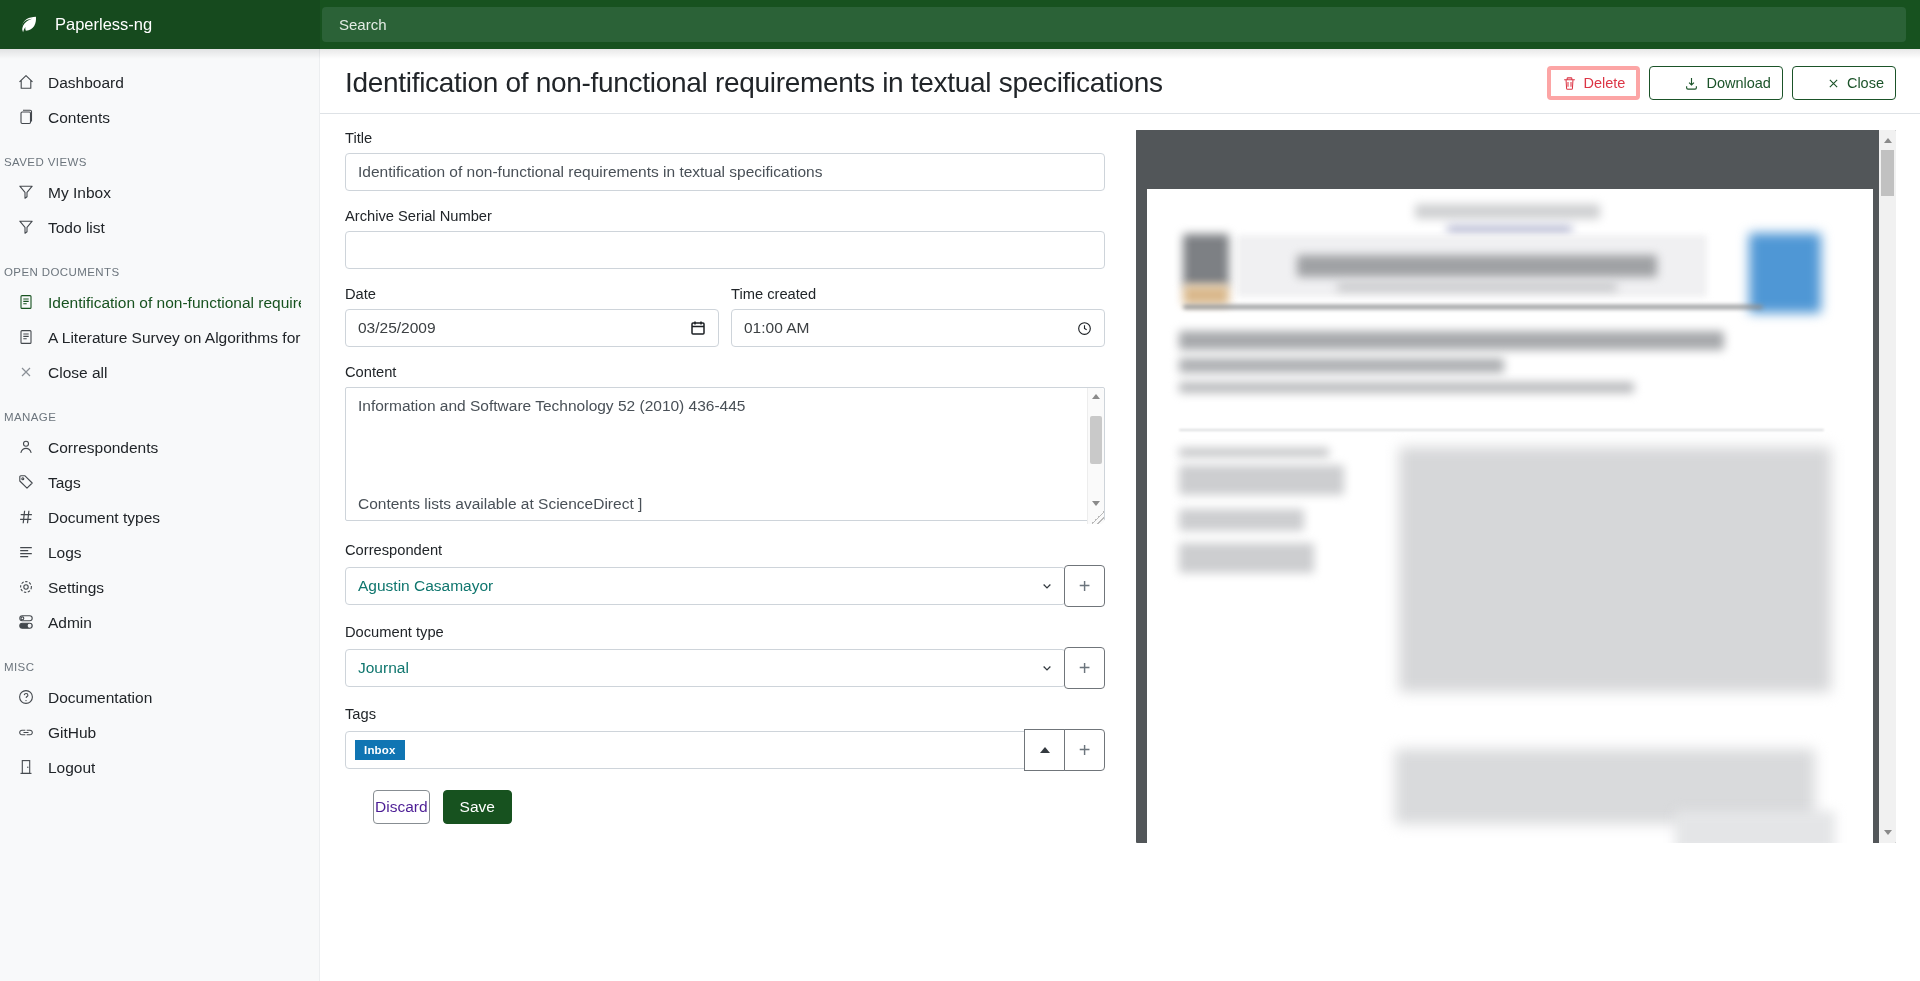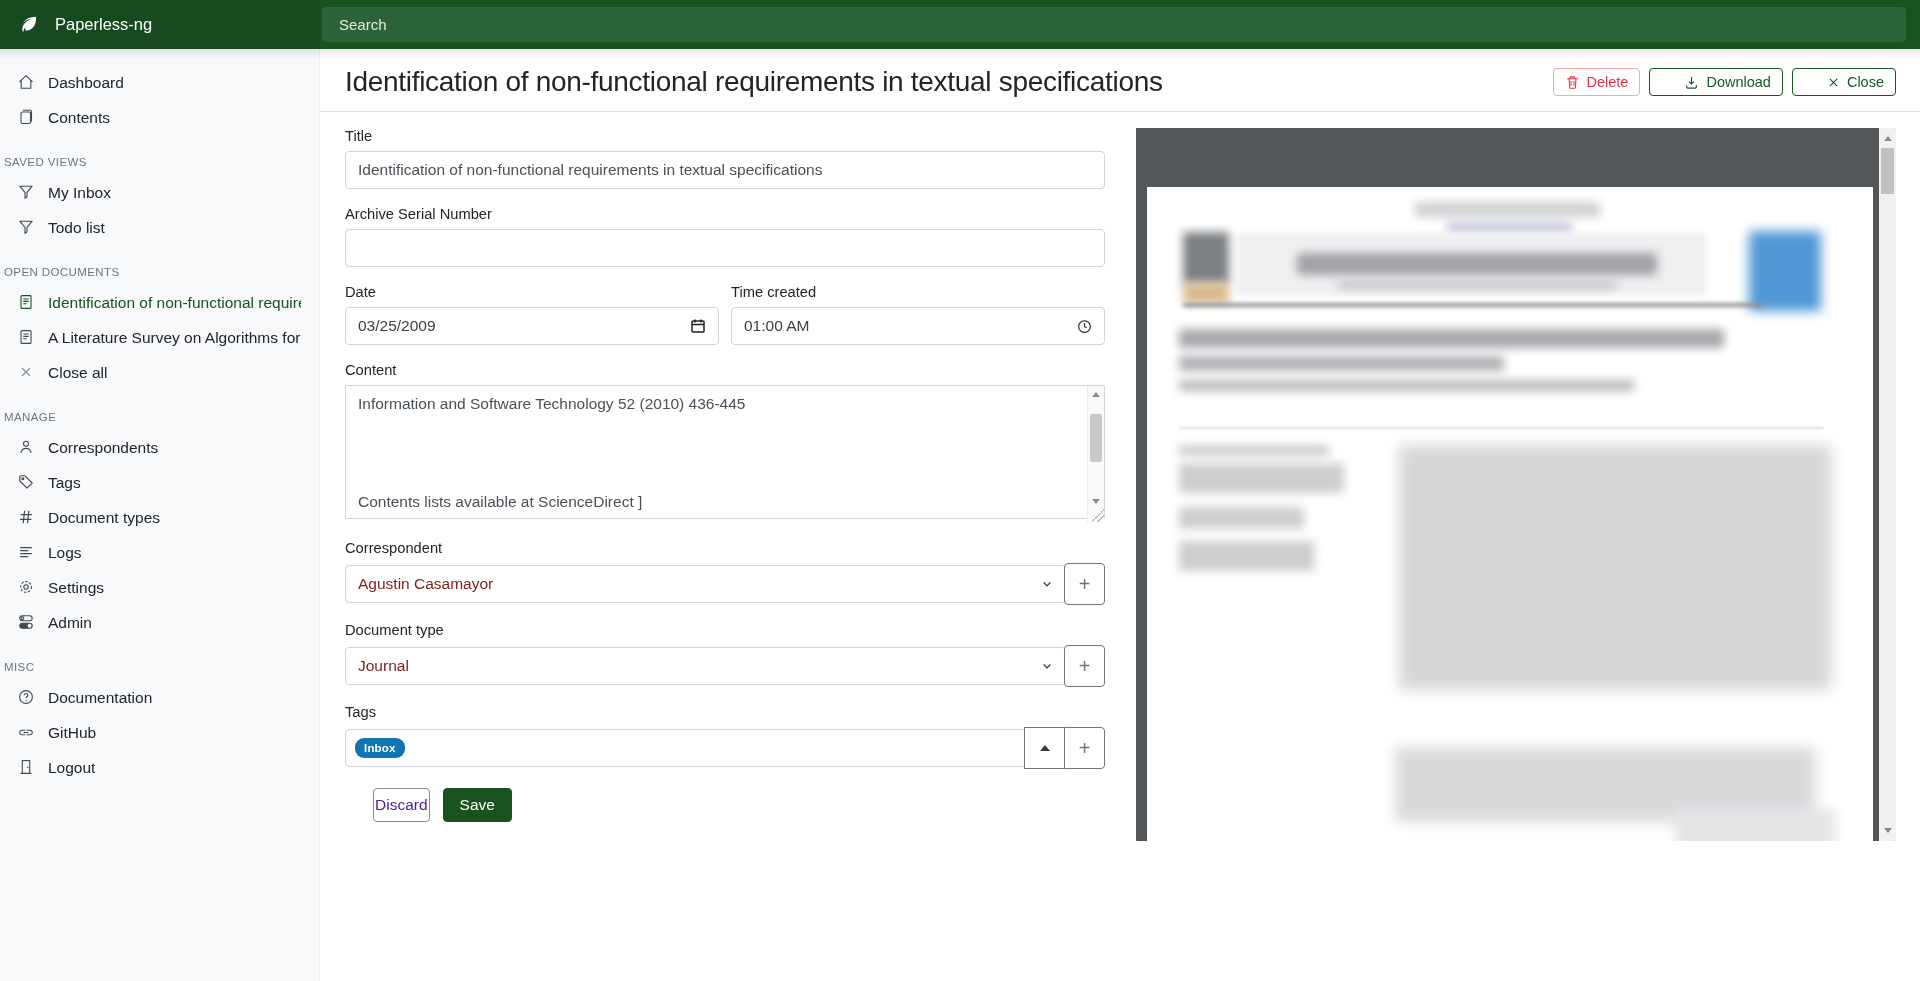--- a/index.html
+++ b/index.html
@@ -33,21 +33,21 @@
   svg { display:block; }
 
   
   .main { flex:1; display:flex; flex-direction:column; background:#fff; }
   .page-header { display:flex; align-items:center; justify-content:space-between;
                  padding:17px 24px 13px 25px; border-bottom:1px solid #dee2e6; }
   .page-title { font-size:28px; font-weight:400; color:#212529; letter-spacing:-.3px; }
   .header-actions { display:flex; gap:9px; }
   .btn { display:inline-flex; align-items:center; gap:7px; border-radius:4px; background:#fff;
          font-size:14.5px; padding:5px 11px; cursor:pointer; font-family:"Liberation Sans", sans-serif; }
-  .btn-outline-danger { border:1px solid #fca5a5; color:#dc3545; }
+  .btn-outline-danger { border:4px solid #fca5a5; color:#dc3545; }
   .btn-outline-green  { border:1px solid #1b5329; color:#1b5329;padding-left:34px; }
 
   
   .content-row { display:flex; gap:31px; padding:16px 24px 0 25px; flex:1; min-height:0; }
   .form-col { width:760px; flex:none; }
 
   .form-group { margin-bottom:17px; }
   .form-label { display:block; font-size:14.7px; margin-bottom:7px; color:#212529; }
   .form-control { width:100%; height:38px; border:1px solid #ced4da; border-radius:4px;
                   padding:6px 12px; font-size:15.5px; color:#495057; background:#fff;
@@ -68,30 +68,30 @@
   .arr-up   { top:6px;   border-left:4px solid transparent; border-right:4px solid transparent; border-bottom:5px solid #8a8a8a; }
   .arr-down { bottom:18px; border-left:4px solid transparent; border-right:4px solid transparent; border-top:5px solid #8a8a8a; }
   .vsb-thumb { position:absolute; left:2px; width:12px; background:#c9c9c9; border-radius:2px; }
   .grip { position:absolute; right:1px; bottom:1px; width:13px; height:13px;
           background:linear-gradient(135deg, transparent 50%, #b9b9b9 50%, #b9b9b9 57%, transparent 57%, transparent 70%, #b9b9b9 70%, #b9b9b9 77%, transparent 77%); }
 
   
   .input-group { display:flex; align-items:center; }
   .select-box { flex:1; height:38px; border:1px solid #ced4da; border-radius:4px;
                 display:flex; align-items:center; justify-content:space-between;
-                padding:0 12px; font-size:15.5px; color:#7f1d1d; background:#fff;text-align:right; }
+                padding:0 12px; font-size:15.5px; color:#0f766e; background:#fff;text-align:right; }
   .btn-append { width:41px; height:42px; margin-left:-2px; background:#fff; border:1px solid #70757a;
                 border-radius:4px; display:flex; align-items:center; justify-content:center;
                 color:#6c757d; font-size:20px; cursor:pointer; position:relative; z-index:2; }
 
   
   .tags-box { flex:1; height:38px; border:1px solid #ced4da; border-radius:4px 0 0 4px;
               display:flex; align-items:center; padding:0 9px; background:#fff; }
   .tag-badge { background:#1075b3; color:#fff; font-size:11.5px; font-weight:bold;
-               padding:4px 9px; border-radius:9px; letter-spacing:.2px; }
+               padding:4px 9px; border-radius:0; letter-spacing:.2px; }
   .caret-up { width:0; height:0; border-left:5px solid transparent; border-right:5px solid transparent;
               border-bottom:6px solid #343a40; }
 
   .form-actions { display:flex; gap:13px; margin-top:19px; }
   .btn-discard { border:1px solid #878d92; color:#4c1d95; font-size:15.5px; padding:7px 1px;margin-left:28px; }
   .btn-save { border:1px solid #17521f; background:#17521f; color:#fff; font-size:15.5px; padding:7px 16px; }
 
   
   .preview-col { flex:1; min-width:0; }
   .preview { position:relative; height:713px; background:#525659; overflow:hidden; border-radius:1px; }

